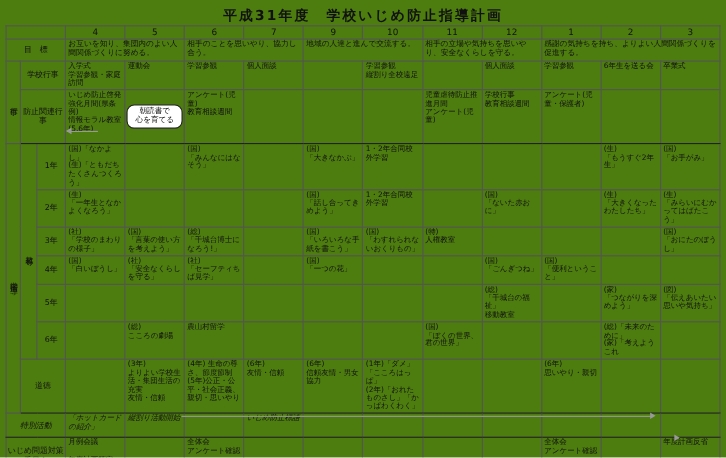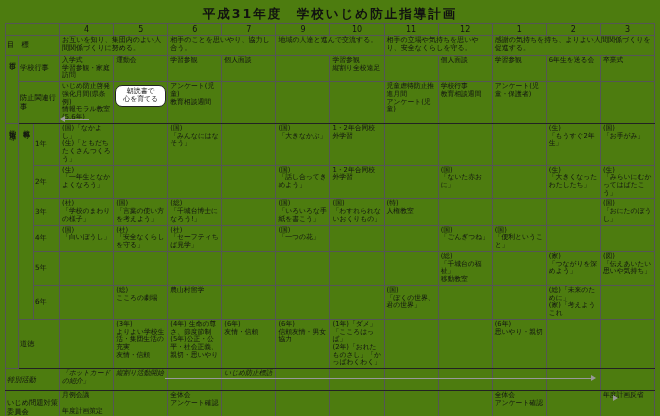--- a/index.html
+++ b/index.html
@@ -7,27 +7,27 @@
   .page{width:660px;height:416px;box-sizing:border-box;padding:2px 5px;position:relative;overflow:hidden;background:#4d7c0f;}
   .title{text-align:center;font-size:12.5px;font-weight:bold;letter-spacing:2px;margin-top:4px;}
   .school-line{text-align:right;font-size:9px;font-weight:bold;padding-right:10px;margin:3px 0 3px 0;}
   .school-line .code{margin-right:14px;}
   #tablewrap{position:relative;}
   table{border-collapse:collapse;width:650px;table-layout:fixed;border:1.6px solid #222;}
   col.l1{width:13px;} col.l2{width:15px;} col.l3{width:26px;} col.mcol{width:54px;}
   td,th{border:0.8px solid #555;padding:1px 2px;vertical-align:top;font-size:6.8px;line-height:1.14;white-space:pre-line;overflow:hidden;word-break:break-all;}
   th.mh{font-size:8px;font-weight:normal;text-align:center;padding:0;vertical-align:middle;height:11px;}
   td.corner{border-right:0.8px solid #555;}
-  td.lbl{vertical-align:middle;font-size:7.2px;white-space:normal;line-height:1.15;padding:0 1px;}
+  td.lbl{text-align:center;vertical-align:middle;font-size:7.2px;white-space:normal;line-height:1.15;padding:0 1px;}
   td.lbl.v{writing-mode:vertical-rl;letter-spacing:1px;}
   td.gc{font-size:7px;vertical-align:top;margin-top:28px;}
   td.mc{}
   tr.tb td{border-bottom-width:1.6px;border-bottom-color:#222;}
   td.bub{padding:1px;}
-  .bubble{border:1.3px solid #222;border-radius:7px;padding:2px 2px;text-align:center;font-size:6.9px;margin:2px 0;background:#fff;white-space:pre-line;}
+  .bubble{border:1.3px solid #222;border-radius:7px;padding:2px 2px;text-align:center;font-size:6.9px;margin:12px 0;background:#fff;white-space:pre-line;}
   .arrow-line{position:absolute;height:0;border-top:1px solid #999;}
   .arrow-head{position:absolute;width:0;height:0;border:3px solid transparent;}
   .arrow-head.r{border-left:5px solid #999;}
   .arrow-head.l{border-right:5px solid #999;}
 </style>
 </head>
 <body>
 
 <div class="page">
   <div class="title">平成31年度　学校いじめ防止指導計画</div>

